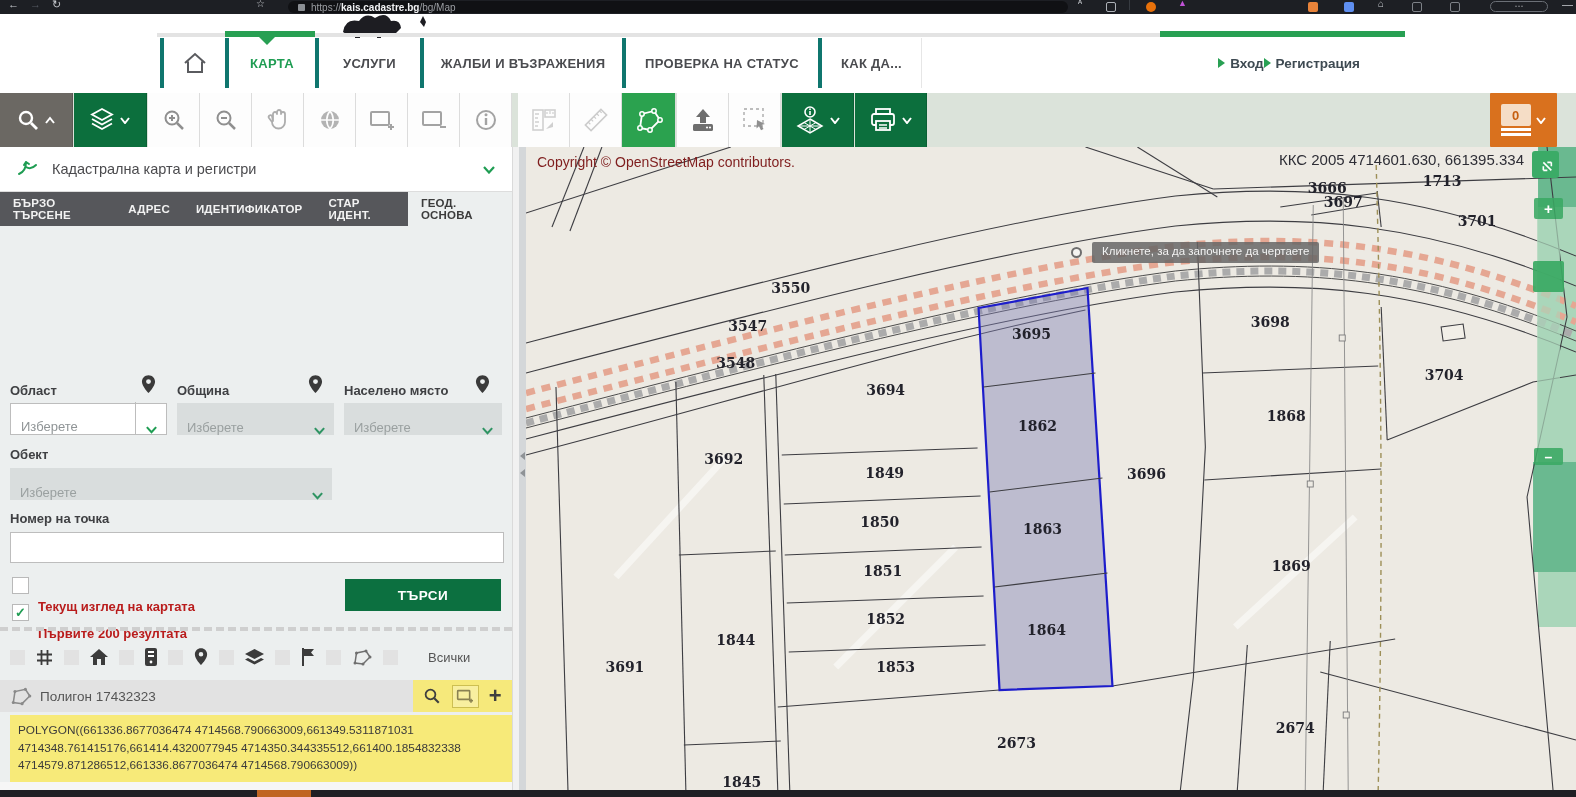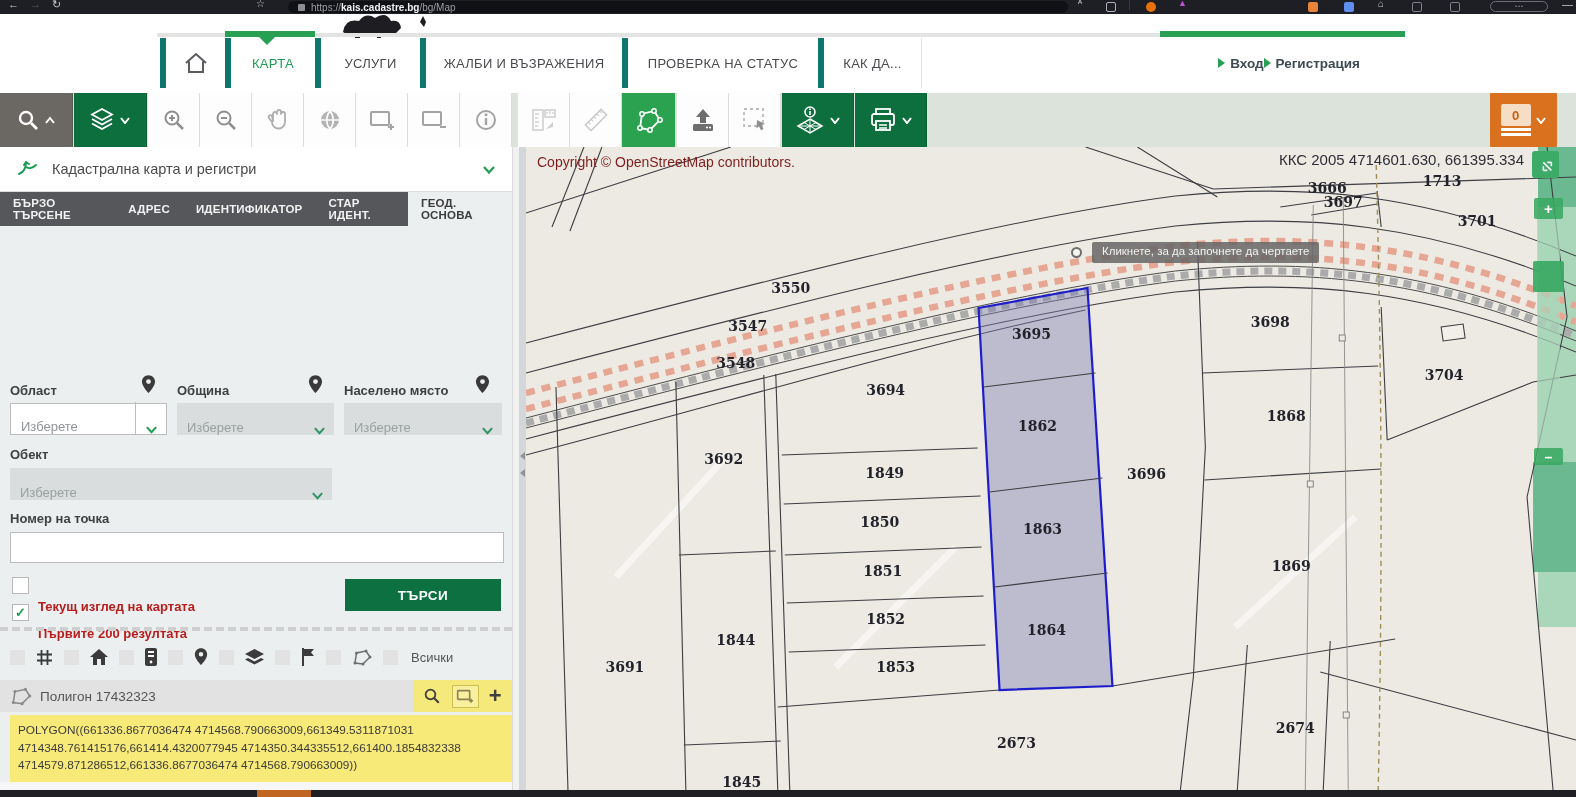--- a/index.html
+++ b/index.html
@@ -13,21 +13,21 @@
   #url-pill { position:absolute; left:288px; top:1px; width:780px; height:12px; background:#101114; border-radius:6px; display:flex; align-items:center; padding-left:10px; gap:6px; font-size:10px; color:#9a9da2; }
   #url-pill .dom { color:#f1f2f4; font-weight:bold; }
   .chip { position:absolute; top:2px; width:10px; height:10px; border-radius:2px; }
 
   
   #site-header { position:absolute; left:0; top:14px; width:1576px; height:79px; background:#ffffff; }
   #gray-rule { position:absolute; left:157px; top:19px; width:1248px; height:4px; background:#e3e3e3; }
   .green-rule { position:absolute; top:17px; height:6px; background:#28a053; }
   #tab-tri { position:absolute; left:259px; top:23px; width:0; height:0; border-left:8px solid transparent; border-right:8px solid transparent; border-top:8px solid #28a053; }
   #nav-row { position:absolute; left:160px; top:24px; height:50px; display:flex; }
-  .nav-cell { height:50px; display:flex; align-items:center; justify-content:center; border-left:6px solid #0f766e; font-size:13px; font-weight:normal; color:#4a4b4f; letter-spacing:.3px; }
+  .nav-cell { height:50px; display:flex; align-items:center; justify-content:center; border-left:4px solid #0f766e; font-size:13px; font-weight:bold; color:#4a4b4f; letter-spacing:.3px; }
   .nav-cell:last-child { border-right:1px solid #e6e6e6; }
   .nav-cell.active { color:#1f9d53; }
   #auth { position:absolute; right:216px; top:24px; height:50px; display:flex; align-items:center; font-size:13.5px; font-weight:bold; color:#3e4a52; }
   .gtri { width:0; height:0; border-top:5px solid transparent; border-bottom:5px solid transparent; border-left:7px solid #28a053; display:inline-block; margin-right:5px; }
 
   
   #toolbar { position:absolute; left:0; top:93px; width:1576px; height:54px; background:#dbe3da; }
   .tb-btn { position:absolute; top:0; height:54px; background:#fdfdfd; border-right:1px solid #dcdcdc; display:flex; align-items:center; justify-content:center; gap:4px; }
   .tb-dark { background:#6b6863; border-right:1px solid #5c5955; }
   .tb-green { background:#0c6f3d; border-right:1px solid #0a5f34; }
@@ -49,21 +49,21 @@
   .sel .ph { margin-left:10px; flex:1; }
   .sel .sep { width:1px; height:32px; background:#bdbdbd; }
   .sel .chv { width:30px; display:flex; align-items:center; justify-content:center; }
   #point-input { position:absolute; left:10px; top:385px; width:494px; height:31px; border:1px solid #bdbdbd; background:#fff; font-size:13px; padding:0 8px; }
   .cb { position:absolute; width:17px; height:17px; background:#fff; border:1px solid #b9b9b9; display:flex; align-items:center; justify-content:center; font-size:13px; font-weight:bold; color:#1f9d53; }
   .cb-label { position:absolute; font-size:13px; font-weight:bold; color:#b91c1c;margin-top:21px; }
   #search-btn { position:absolute; left:345px; top:432px; width:156px; height:32px; background:#0c7040; color:#fff; font-weight:bold; font-size:13.5px; display:flex; align-items:center; justify-content:center; letter-spacing:.5px; }
   #dash-sep { position:absolute; left:0; top:480px; width:512px; border-top:4px dashed #cfcfcf; }
   #filter-row { position:absolute; left:10px; top:497px; width:495px; height:26px; display:flex; align-items:center; gap:11px; }
   .fcb { width:15px; height:15px; background:#e2e2e2; }
-  #all-label { font-size:13px; color:#555; margin-left:2px; }
+  #all-label { font-size:13px; color:#555; margin-left:19px; }
   #result-row { position:absolute; left:0; top:533px; width:512px; height:32px; background:#e2e2e2; display:flex; align-items:center; }
   #result-label { font-size:13.5px; color:#555; margin-left:8px; flex:1; }
   #result-actions { width:99px; height:32px; background:#f6e97b; display:flex; align-items:center; justify-content:space-evenly; }
   #rect-add-box { width:27px; height:23px; background:rgba(255,255,255,.28); border:1px solid #cdbf52; display:flex; align-items:center; justify-content:center; }
   #wkt-block { position:absolute; left:10px; top:568px; width:554px; min-height:60px; background:#f7ea79; padding:7px 8px; font-size:11.8px; line-height:1.5; color:#3b3b3b; overflow-wrap:anywhere; }
   #pagination { position:absolute; left:0; top:635px; width:512px; height:43px; background:#f6f6f6; }
 
   
   #scroll-strip { position:absolute; left:512px; top:147px; width:7px; height:643px; background:#f1f1f1; border-left:1px solid #dadada; }
   #collapse-strip { position:absolute; left:519px; top:147px; width:7px; height:643px; background:#d4d7d9; }

